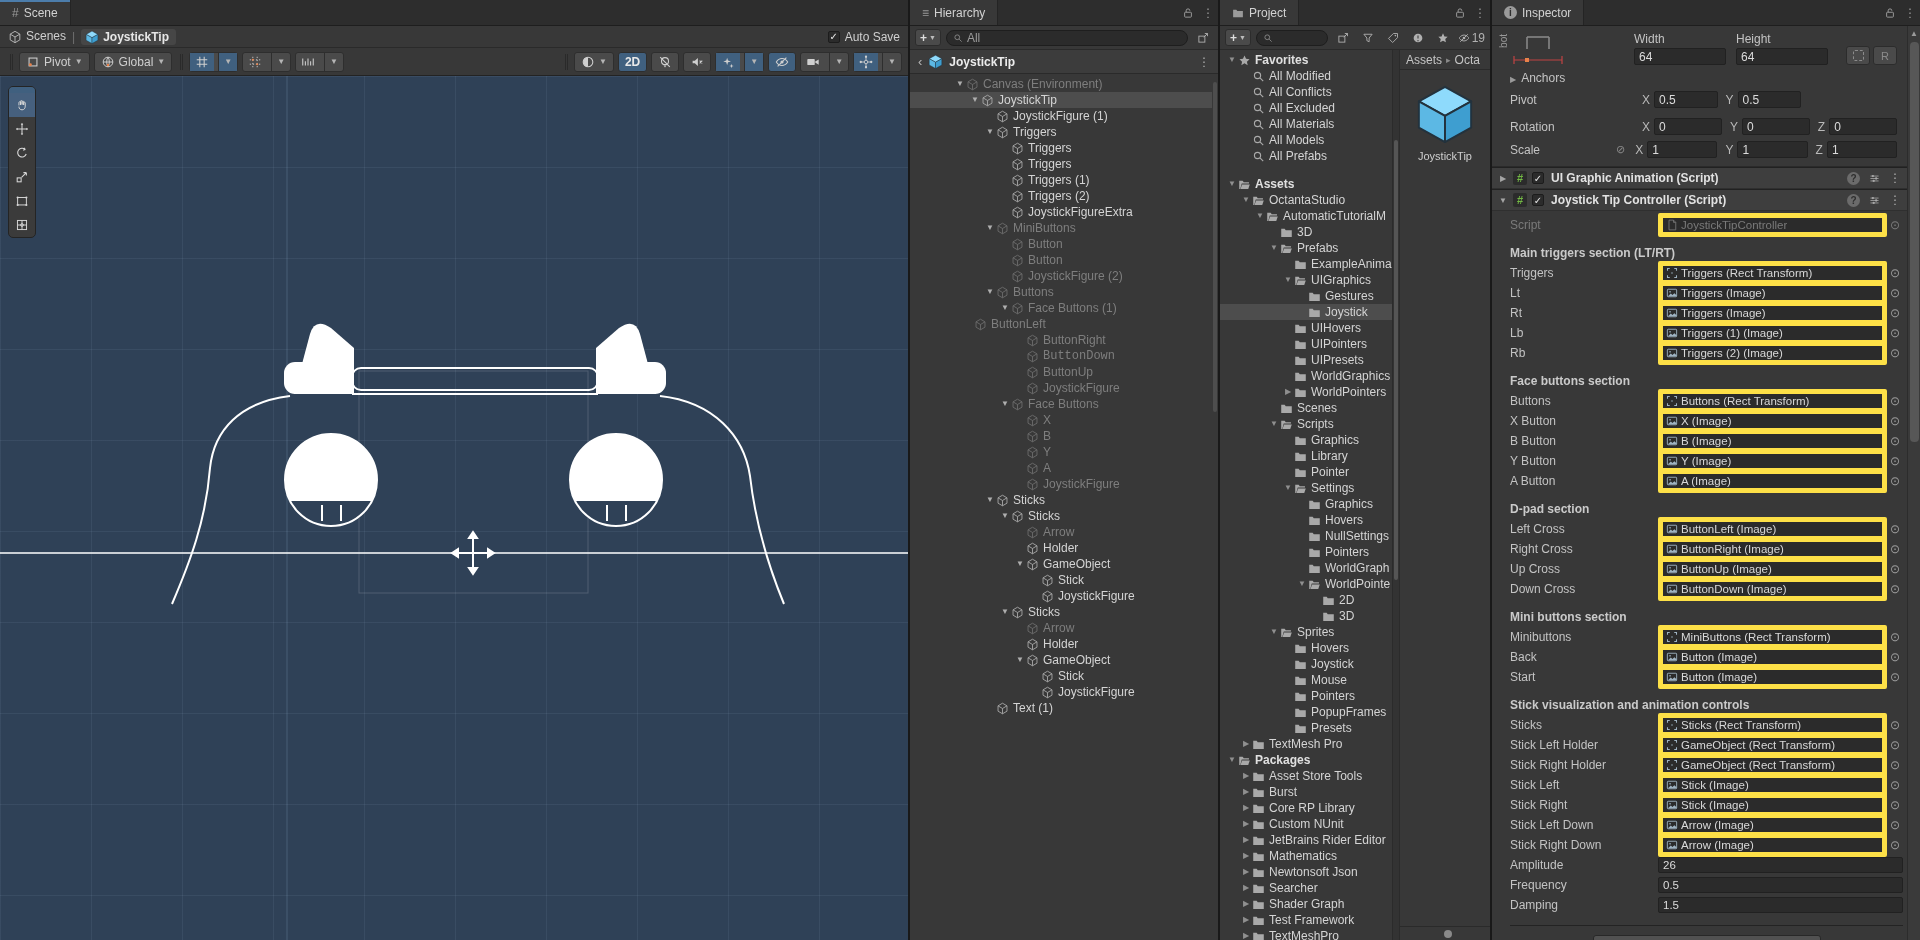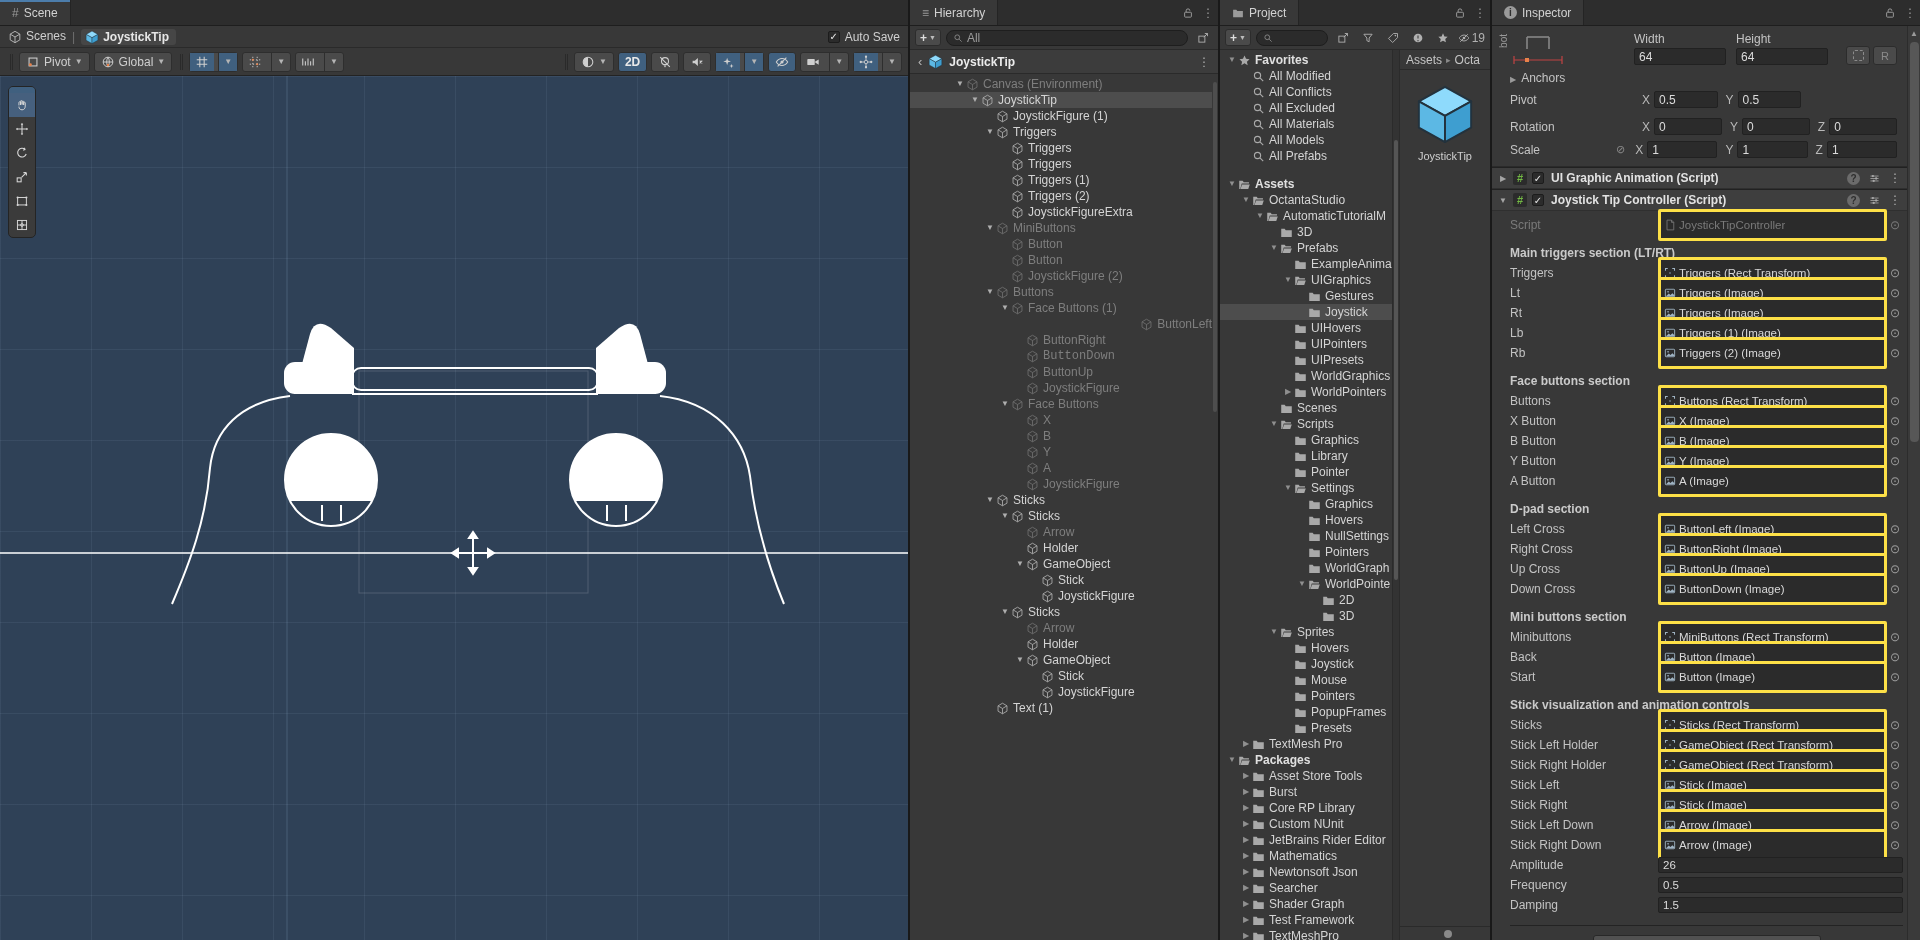--- a/index.html
+++ b/index.html
@@ -128,21 +128,21 @@
     font-size:11px;display:inline-flex;align-items:center;justify-content:center}
   .comp-title{font-weight:bold;color:#e2e2e2;margin-left:2px}
   .comp-icons{margin-left:auto;display:flex;align-items:center;gap:8px;color:#a8a8a8}
   .qmark{width:13px;height:13px;border-radius:50%;background:#6b6b6b;color:#2e2e2e;font-size:10px;font-weight:bold;
     display:inline-flex;align-items:center;justify-content:center}
 
   .insp-rows{padding:4px 4px 0 18px}
   .insp-row{display:flex;align-items:center;height:20px}
   .insp-label{flex:0 0 148px;color:#c3c3c3;white-space:nowrap;overflow:hidden}
   .insp-label.dim,.obj-val.dim,.picker.dim{color:#7a7a7a}
-  .obj-box{flex:1;height:32px;background:#2b2b2b;border:3px solid #fde047;border-radius:2px;display:flex;
+  .obj-box{flex:1;height:24px;background:#2b2b2b;border:5px solid #fde047;border-radius:2px;display:flex;
     align-items:center;gap:3px;padding:0 3px;min-width:0}
   .obj-box .obj-ic{display:inline-flex;color:#9fb3c2}
   .obj-box .obj-ic svg{width:12px;height:12px}
   .obj-val{color:#d8d8d8;font-size:11.5px;white-space:nowrap;overflow:hidden}
   .picker{flex:0 0 16px;text-align:center;color:#9a9a9a;font-size:12px}
   .num-box{flex:1;height:16px;background:#2b2b2b;border:1px solid #212121;border-radius:2px;padding:0 4px;
     color:#dcdcdc;font-size:11.5px;line-height:15px}
   .insp-section{font-weight:bold;color:#cacaca;margin:10px 0 2px;height:16px;line-height:16px}
   .addcomp-wrap{border-top:1px solid #232323;margin-top:10px;padding:9px 0;display:flex;justify-content:center}
   .addcomp{width:228px;height:22px;background:#515151;border:1px solid #282828;border-radius:3px;color:#e4e4e4;
@@ -689,21 +689,21 @@
           </div>
           <div class="trow grey" style="padding-left: 89px;">
             <span class="tree-arrow">▼</span>
             <span class="tree-ic">
               <svg class="ic">
                 <use href="#sym-cube"></use>
               </svg>
             </span>
             <span>Face Buttons (1)</span>
           </div>
-          <div class="trow grey" style="padding-left: 104px; justify-content: flex-end;">
+          <div class="trow grey" style="padding-left: 52px;">
             <span class="tree-arrow"></span>
             <span class="tree-ic">
               <svg class="ic">
                 <use href="#sym-cube"></use>
               </svg>
             </span>
             <span>ButtonLeft</span>
           </div>
           <div class="trow grey" style="padding-left: 104px;">
             <span class="tree-arrow"></span>

